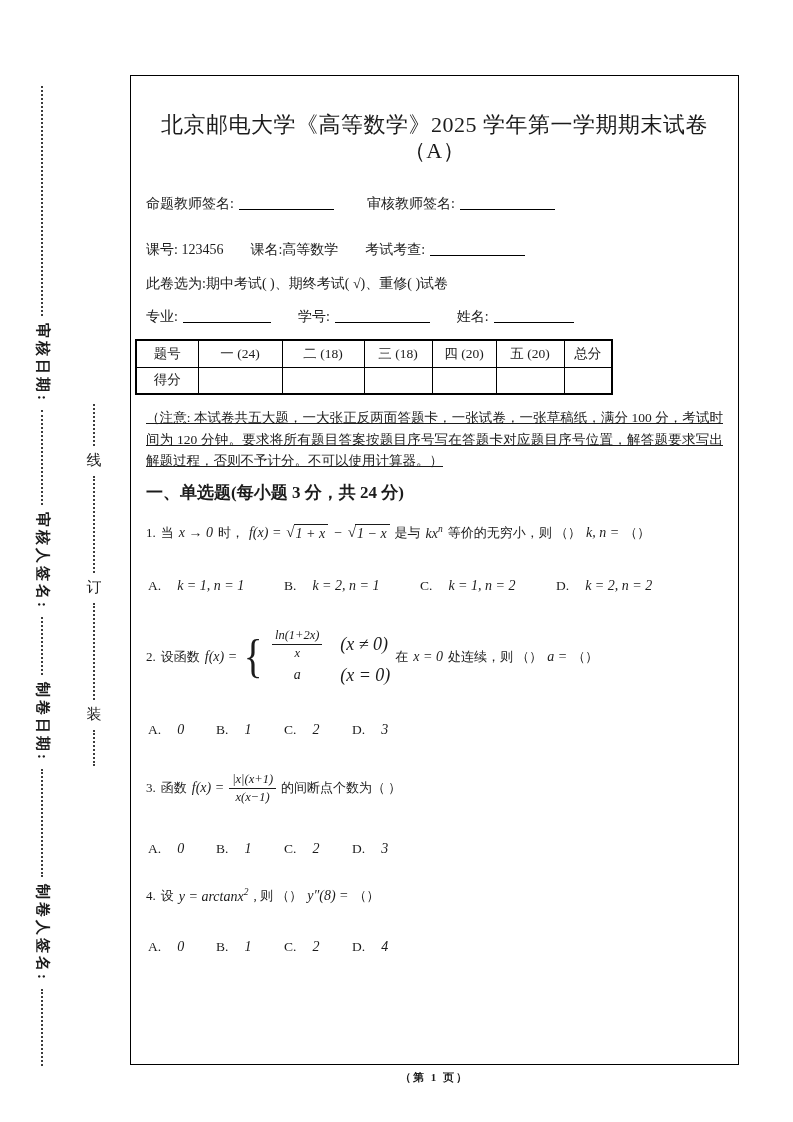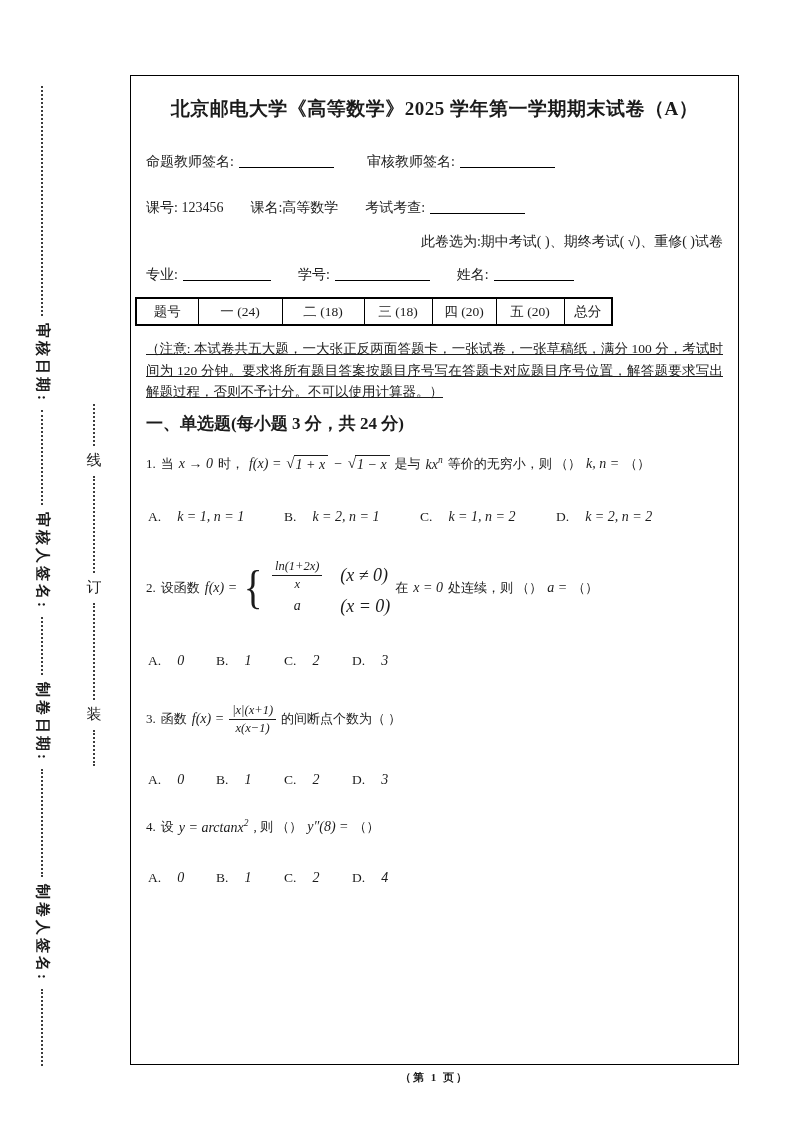--- a/index.html
+++ b/index.html
@@ -23,25 +23,25 @@
     writing-mode:vertical-rl; text-orientation:sideways;
     font-weight:700; font-size:15px; letter-spacing:3px; padding:7px 0; white-space:nowrap;
   }
   .schar { font-size:15px; padding:5px 0 6px; }
 
   
   .paper {
     position:absolute; left:130px; top:75px; width:609px; height:990px;
     border:1.5px solid #000; padding:0 15px; background:#fff;
   }
-  .title { margin-top:20px; font-size:19px; font-weight:700; text-align:center; letter-spacing:.5px; line-height:26px; }
+  .title { margin-top:36px; font-size:22px; font-weight:400; text-align:center; letter-spacing:.5px; line-height:26px; }
   .fline { font-size:14px; line-height:18px; white-space:nowrap; }
   .fl1 { margin-top:31px; }
   .fl2 { margin-top:28px; }
-  .fl3 { margin-top:16px;text-align:right; }
+  .fl3 { margin-top:16px; }
   .fl4 { margin-top:15px; }
   .blank { display:inline-block; border-bottom:1px solid #000; height:13px; vertical-align:-2px; margin-left:5px; }
   .w95 { width:95px; } .w88 { width:88px; } .w80 { width:80px; }
   .gap { display:inline-block; width:26px; }
   .gap-sm { display:inline-block; width:20px; }
 
   .score-table {
     margin-top:13px; margin-left:-11px; border-collapse:collapse; table-layout:fixed;
     width:476px; border:2px solid #000; font-size:13.5px;padding-left:48px;
   }
@@ -158,20 +158,29 @@
       </colgroup>
       <tbody>
           <tr>
         <td>题号</td>
         <td>一 (24)</td>
         <td>二 (18)</td>
         <td>三 (18)</td>
         <td>四 (20)</td>
         <td>五 (20)</td>
         <td>总分</td>
+      </tr>
+      <tr>
+        <td>得分</td>
+        <td></td>
+        <td></td>
+        <td></td>
+        <td></td>
+        <td></td>
+        <td></td>
       </tr>
     </tbody>
       </table>
 
     <p class="notice">（注意: 本试卷共五大题，一大张正反两面答题卡，一张试卷，一张草稿纸，满分 100 分，考试时间为 120 分钟。要求将所有题目答案按题目序号写在答题卡对应题目序号位置，解答题要求写出解题过程，否则不予计分。不可以使用计算器。）</p>
 
     <div class="sec-title">一、单选题(每小题 3 分，共 24 分)</div>
 
     <div class="qline q1">
       <span class="qnum cn">1.</span>

